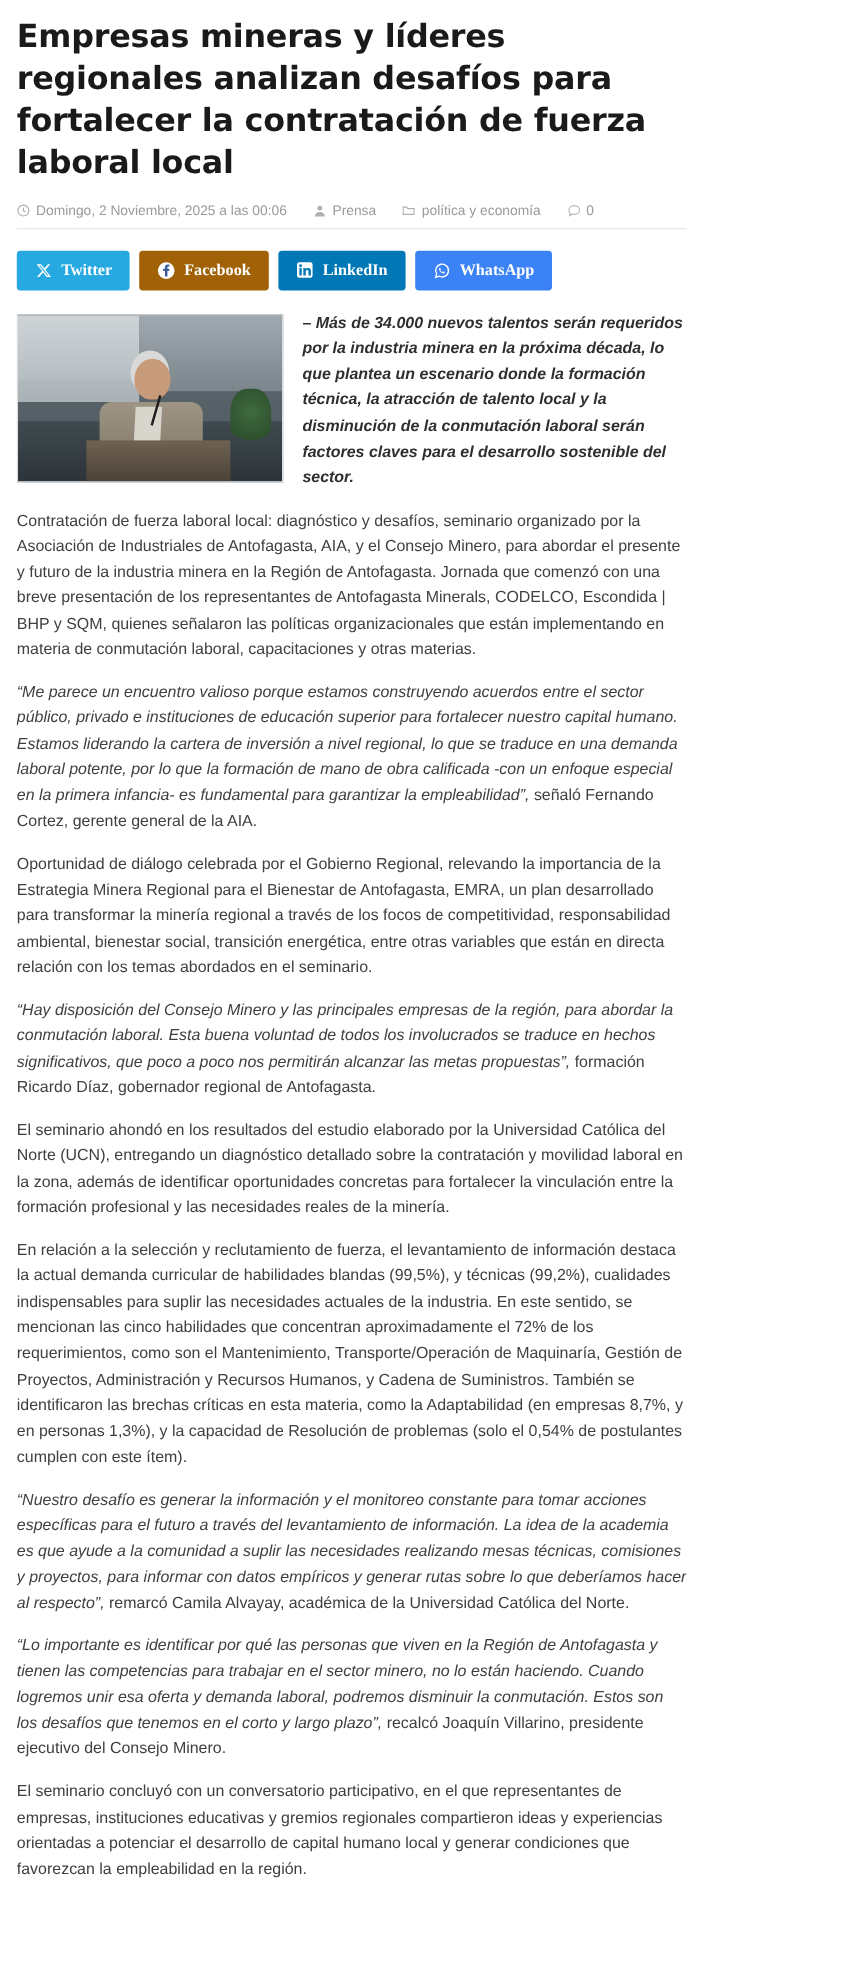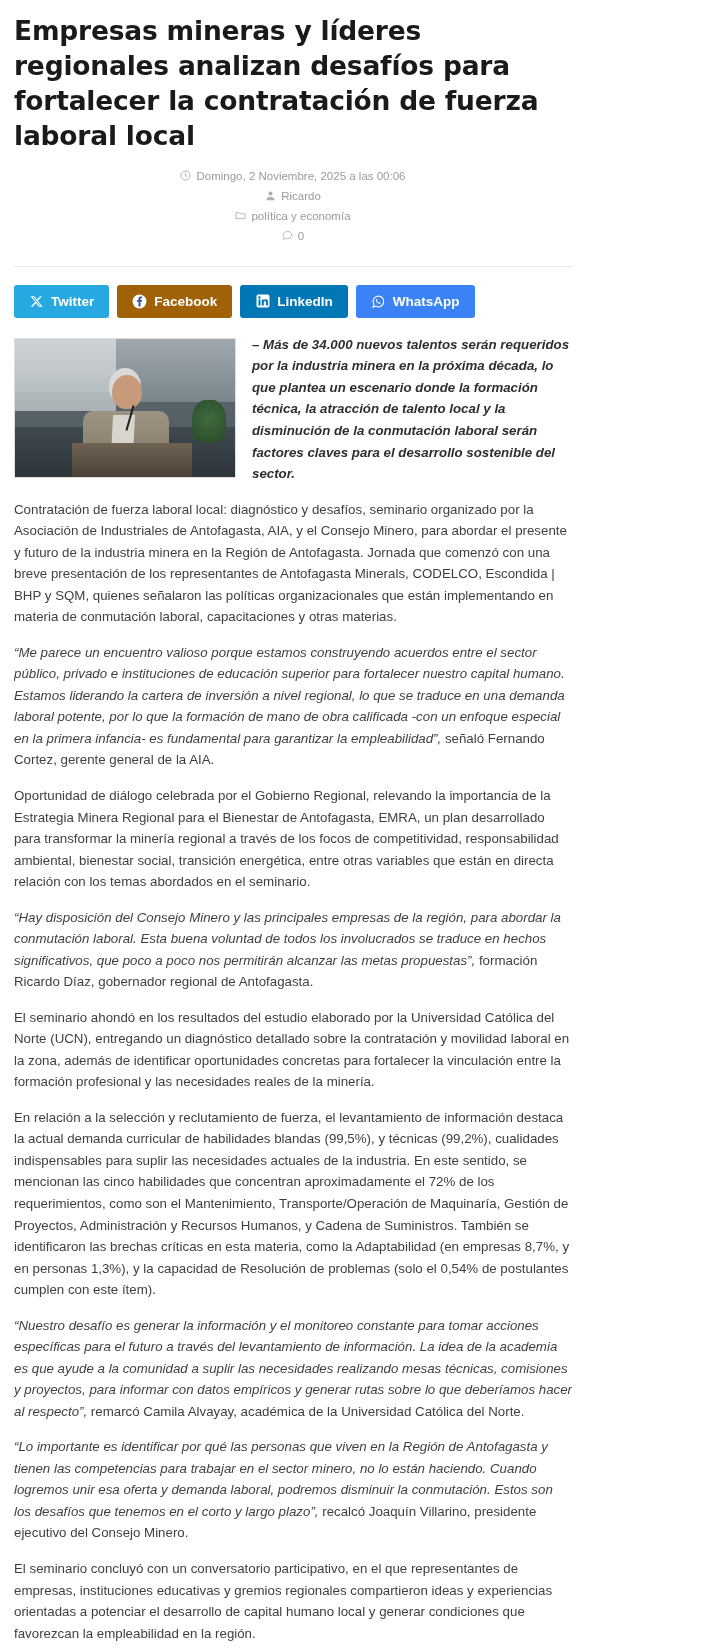--- a/index.html
+++ b/index.html
@@ -25,26 +25,25 @@
     line-height: 1.32;
     font-weight: bold;
     color: #1a1a1a;
     margin: 0 0 16px 0;
     letter-spacing: -0.2px;
   }
   .meta-bar {
     display: flex;
     align-items: center;
     flex-wrap: wrap;
-    gap: 8px;
+    gap: 22px;
     font-size: 11.5px;
     color: #9a9a9a;
-    padding-bottom: 24px;
+    padding-bottom: 8px;
     border-bottom: 1px solid #e6e6e6;
-    flex-direction: column;
   }
   .meta-item {
     display: flex;
     align-items: center;
     gap: 5px;
     white-space: nowrap;
   }
   .meta-item .ic {
     display: inline-block;
     width: 11px;
@@ -66,21 +65,21 @@
     gap: 7px;
     height: 33px;
     padding: 0 15px;
     border-radius: 3px;
     color: #ffffff;
     font-size: 13.5px;
     font-weight: bold;
     cursor: pointer;
     user-select: none;
     border: none;
-    font-family: Liberation Sans, sans-serif;
+    font-family: Liberation Serif, serif;
   }
   .share-btn .gl {
     display: inline-flex;
     align-items: center;
     justify-content: center;
     width: 15px;
     height: 15px;
   }
   .share-btn .gl svg { display: block; }
   .sb-twitter  { background: #26a9e1; }
@@ -200,21 +199,21 @@
       <span>Domingo, 2 Noviembre, 2025 a las 00:06</span>
     </span>
 
     <span class="meta-item">
       <span class="ic">
         <svg viewBox="0 0 16 16" fill="currentColor">
           <circle cx="8" cy="5" r="3"></circle>
             <path d="M2 15c0-3.3 2.7-5.2 6-5.2S14 11.7 14 15z"></path>
         </svg>
       </span>
-      <span>Ricardo</span>
+      <span>Prensa</span>
     </span>
 
     <span class="meta-item">
       <span class="ic">
         <svg viewBox="0 0 16 16" fill="none" stroke="currentColor" stroke-width="1.3">
           <path d="M1.4 12.6V3.8h4.2l1.5 1.8h7.5v7z"></path>
         </svg>
       </span>
       <span>política y economía</span>
     </span>

